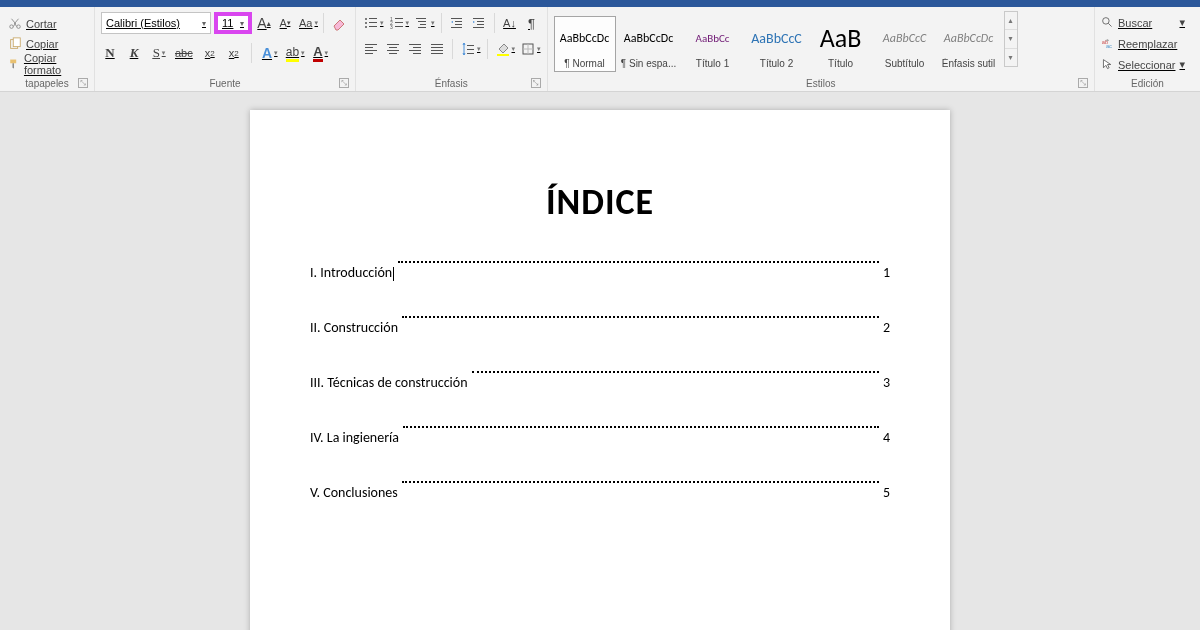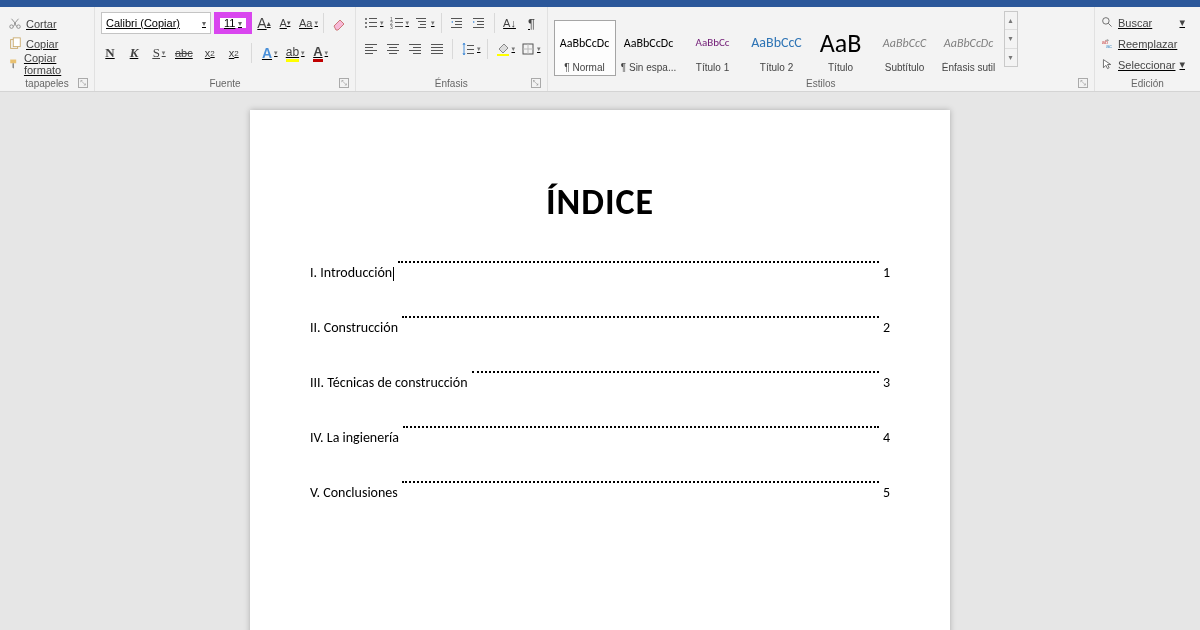--- a/index.html
+++ b/index.html
@@ -9,34 +9,34 @@
 .group { border-right: 1px solid #e1e1e1; padding: 4px 6px 2px 6px; display: flex; flex-direction: column; position: relative; }
 .group-body { flex: 1; display: flex; gap: 4px; }
 .group-label { text-align: center; font-size: 10px; color: #666; padding-top: 2px; position: relative; }
 .group-label .launcher { position: absolute; right: 0; bottom: 1px; width: 10px; height: 10px; border: 1px solid #aaa; font-size: 7px; line-height: 8px; color: #888; }
 .vstack { display: flex; flex-direction: column; gap: 2px; text-decoration: underline; }
 .clip-item { display: flex; align-items: center; gap: 4px; color: #444; height: 18px; padding: 0 2px; }
 .clip-item svg { width: 14px; height: 14px; }
 .font-row1 { display: flex; align-items: center; gap: 3px; height: 24px; }
 .font-row2 { display: flex; align-items: center; gap: 6px; height: 24px; margin-top: 4px; }
 .font-name { border: 1px solid #c4c4c4; background: #fff; height: 22px; width: 110px; padding: 0 4px; font-size: 11px; display: flex; align-items: center; justify-content: space-between; }
-.font-size { border: 6px solid #d946ef; background: #fff; height: 22px; width: 38px; padding: 0 4px; font-size: 11px; display: flex; align-items: center; justify-content: space-between; }
+.font-size { border: 4px solid #d946ef; background: #fff; height: 22px; width: 38px; padding: 0 4px; font-size: 11px; display: flex; align-items: center; justify-content: space-between; }
 .caret { font-size: 8px; color: #666; }
 .btn { height: 22px; min-width: 18px; display: flex; align-items: center; justify-content: center; color: #444; padding: 0 2px; }
 .btn.split { padding-right: 0; }
 .btn .dcaret { font-size: 7px; color: #777; margin-left: 2px; }
 .sep { width: 1px; background: #d9d9d9; height: 20px; margin: 0 2px; }
 .bold { font-weight: bold; font-family: "Times New Roman", serif; font-size: 13px; }
 .italic { font-style: italic; font-family: "Times New Roman", serif; font-size: 13px; font-weight: bold; }
 .underline { text-decoration: underline; font-family: "Times New Roman", serif; font-size: 13px; }
 .strike { text-decoration: line-through; }
 .sub { font-size: 11px; }
 .sup { font-size: 11px; }
 .para-row { display: flex; align-items: center; gap: 4px; height: 24px; }
-.styles-gallery { display: flex; gap: 2px; align-items: flex-end; }
+.styles-gallery { display: flex; gap: 2px; align-items: center; }
 .style-item { border: 1px solid transparent; width: 62px; height: 56px; display: flex; flex-direction: column; align-items: center; justify-content: center; padding: 2px; }
 .style-item.selected { border: 1px solid #a5a5a5; background: #fdfdfd; }
 .style-preview { font-family: Calibri, sans-serif; flex: 1; display: flex; align-items: center; justify-content: center; width: 100%; overflow: hidden; }
 .style-name { font-size: 10px; color: #444; white-space: nowrap; overflow: hidden; text-align: center; width: 100%; }
 .styles-more { width: 14px; height: 56px; border: 1px solid #c9c9c9; display: flex; flex-direction: column; }
 .styles-more div { flex: 1; display: flex; align-items: center; justify-content: center; font-size: 8px; color: #777; border-bottom: 1px solid #ddd; }
 .styles-more div:last-child { border-bottom: none; }
 .edit-item { display: flex; align-items: center; gap: 4px; height: 18px; color: #444; }
 .edit-item svg { width: 13px; height: 13px; }
 .canvas { background: #e6e6e6; height: 538px; display: flex; justify-content: center; padding-top: 18px; overflow: hidden; }
@@ -81,21 +81,21 @@
         </div>
       </div>
     </div>
     <div class="group-label"><span>tapapeles</span><span class="launcher">⤡</span></div>
   </div>
 
   <div class="group">
     <div class="group-body vstack">
       <div class="font-row1">
         <div class="font-name">
-            <span>Calibri (Copiar)</span>
+            <span>Calibri (Estilos)</span>
             <span class="caret">▾</span>
           </div>
         <div class="font-size">
             <span>11</span>
             <span class="caret">▾</span>
           </div>
         <div class="btn" style="font-size:14px">A<span style="font-size:8px;vertical-align:super">▴</span></div>
         <div class="btn" style="font-size:11px">A<span style="font-size:7px;vertical-align:super">▾</span></div>
         <div class="btn split">
             <span>Aa</span>

